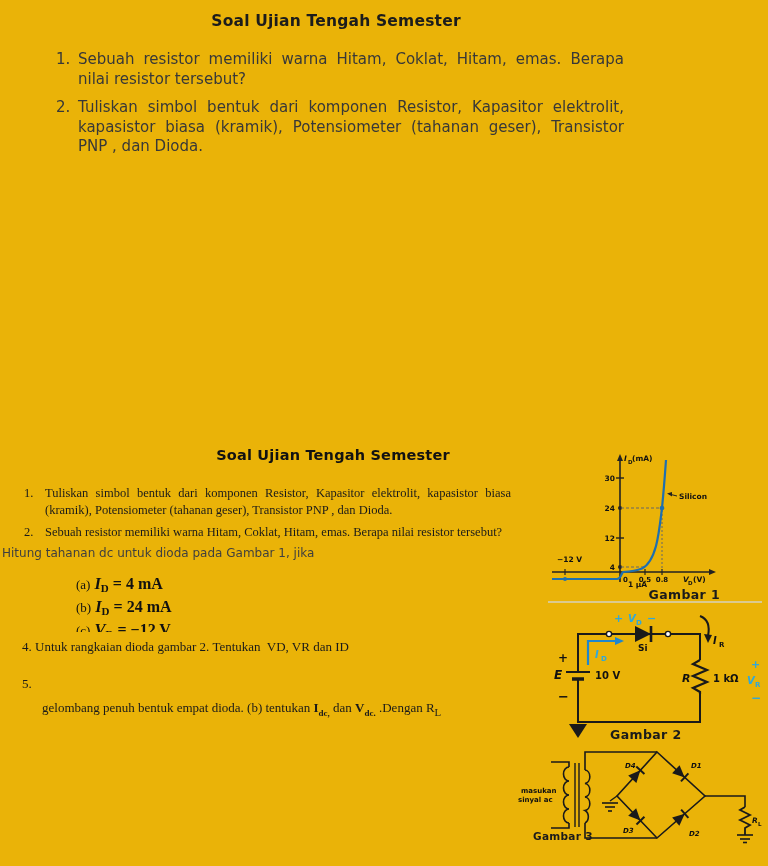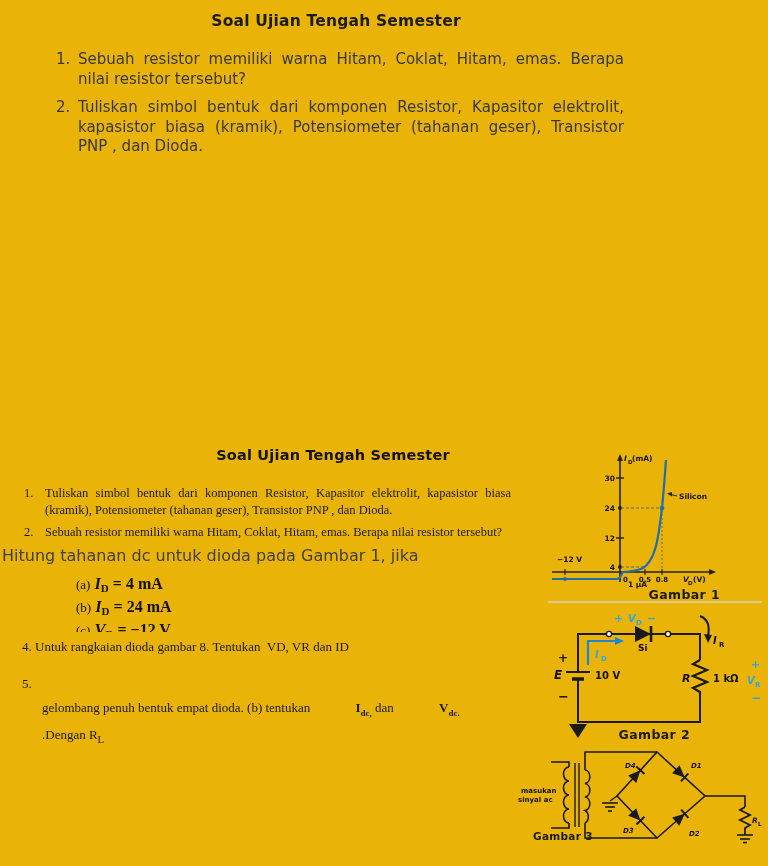--- a/index.html
+++ b/index.html
@@ -14,39 +14,39 @@
   .p1-item + .p1-item{margin-top:9px;}
   .num1{width:22px;flex:none;}
   .txt1{width:546px;text-align:justify;}
   
   .p2-title{top:447px;left:0;width:666px;text-align:center;font-weight:bold;font-size:14.5px;color:#121212;letter-spacing:.2px;}
   .p2-list{top:485px;left:24px;width:487px;font-size:12.5px;color:#1a1a1a;}
   .p2-item{display:flex;line-height:16.5px;}
   .p2-item + .p2-item{margin-top:6px;}
   .num2{width:21px;flex:none;}
   .txt2{width:466px;text-align:justify;}
-  .hitung{top:546px;left:2px;font-size:16px;color:#3f3f3f;}
+  .hitung{top:546px;left:2px;font-size:12px;color:#3f3f3f;}
   
   .formulas{top:574px;left:76px;color:#111;}
   .f-line{height:23px;font-family:"Liberation Serif",serif;}
   .f-label{font-size:13px;}
   .f-sym{font-size:16.5px;font-weight:600;font-style:italic;}
   .f-sub{font-size:11px;font-weight:700;vertical-align:-3px;}
   .f-rhs{font-size:16px;font-weight:600;}
   .f-clip{height:12px;overflow:hidden;}
   .q4{top:639px;left:22px;font-size:13px;color:#1a1a1a;white-space:pre-wrap;}
   .q5{top:676px;left:22px;width:452px;font-size:13px;color:#1a1a1a;display:flex;}
   .num5{width:20px;flex:none;}
   .q5 .lines{width:430px;line-height:21px;}
-  .bsub{font-weight:700;margin-left:42px;}
+  .bsub{font-weight:700;}
   .bsub sub{font-size:9px;}
   
   .cap{font-weight:bold;color:#1b1b1b;text-align:right;}
   .cap1{top:587px;left:600px;width:120px;text-align:right;font-size:12.5px;letter-spacing:.4px;}
-  .cap2{top:727px;left:610px;width:80px;text-align:right;font-size:12.5px;letter-spacing:.4px;}
+  .cap2{top:727px;left:610px;width:80px;text-align:left;font-size:12.5px;letter-spacing:.4px;}
   .cap3{top:830px;left:533px;font-size:10.5px;letter-spacing:.3px;}
   .artifact{top:601px;left:548px;width:214px;height:2px;background:#d3d7da;opacity:.65;}
   svg text{font-family:"DejaVu Sans",sans-serif;}
 </style>
 </head>
 <body>
 
 <div id="page">
 
   <div class="abs p1-title">Soal Ujian Tengah Semester</div>
@@ -88,21 +88,21 @@
       <span class="f-sym">I</span><span class="f-sub">D</span>
       <span class="f-rhs">= 24 mA</span>
     </div>
     <div class="f-line f-clip">
       <span class="f-label">(c)</span>
       <span class="f-sym">V</span><span class="f-sub">D</span>
       <span class="f-rhs">= −12 V</span>
     </div>
   </div>
 
-  <div class="abs q4 serif"><span>4.</span> <span>Untuk rangkaian dioda gambar 8. Tentukan  VD, VR dan ID</span></div>
+  <div class="abs q4 serif"><span>4.</span> <span>Untuk rangkaian dioda gambar 2. Tentukan  VD, VR dan ID</span></div>
 
   <div class="abs q5 serif">
     <span class="num5">5.</span>
     <div class="lines">
       <br>
       <span><span>gelombang penuh bentuk empat dioda. (b) tentukan </span><span class="bsub"><span>I</span><sub>dc,</sub></span><span> dan </span><span class="bsub"><span>V</span><sub>dc.</sub></span><span> .Dengan R</span><sub>L</sub></span><br>
     </div>
   </div>
 
   <svg class="abs" style="top:450px;left:545px;" width="223" height="152" viewBox="0 0 223 152">

